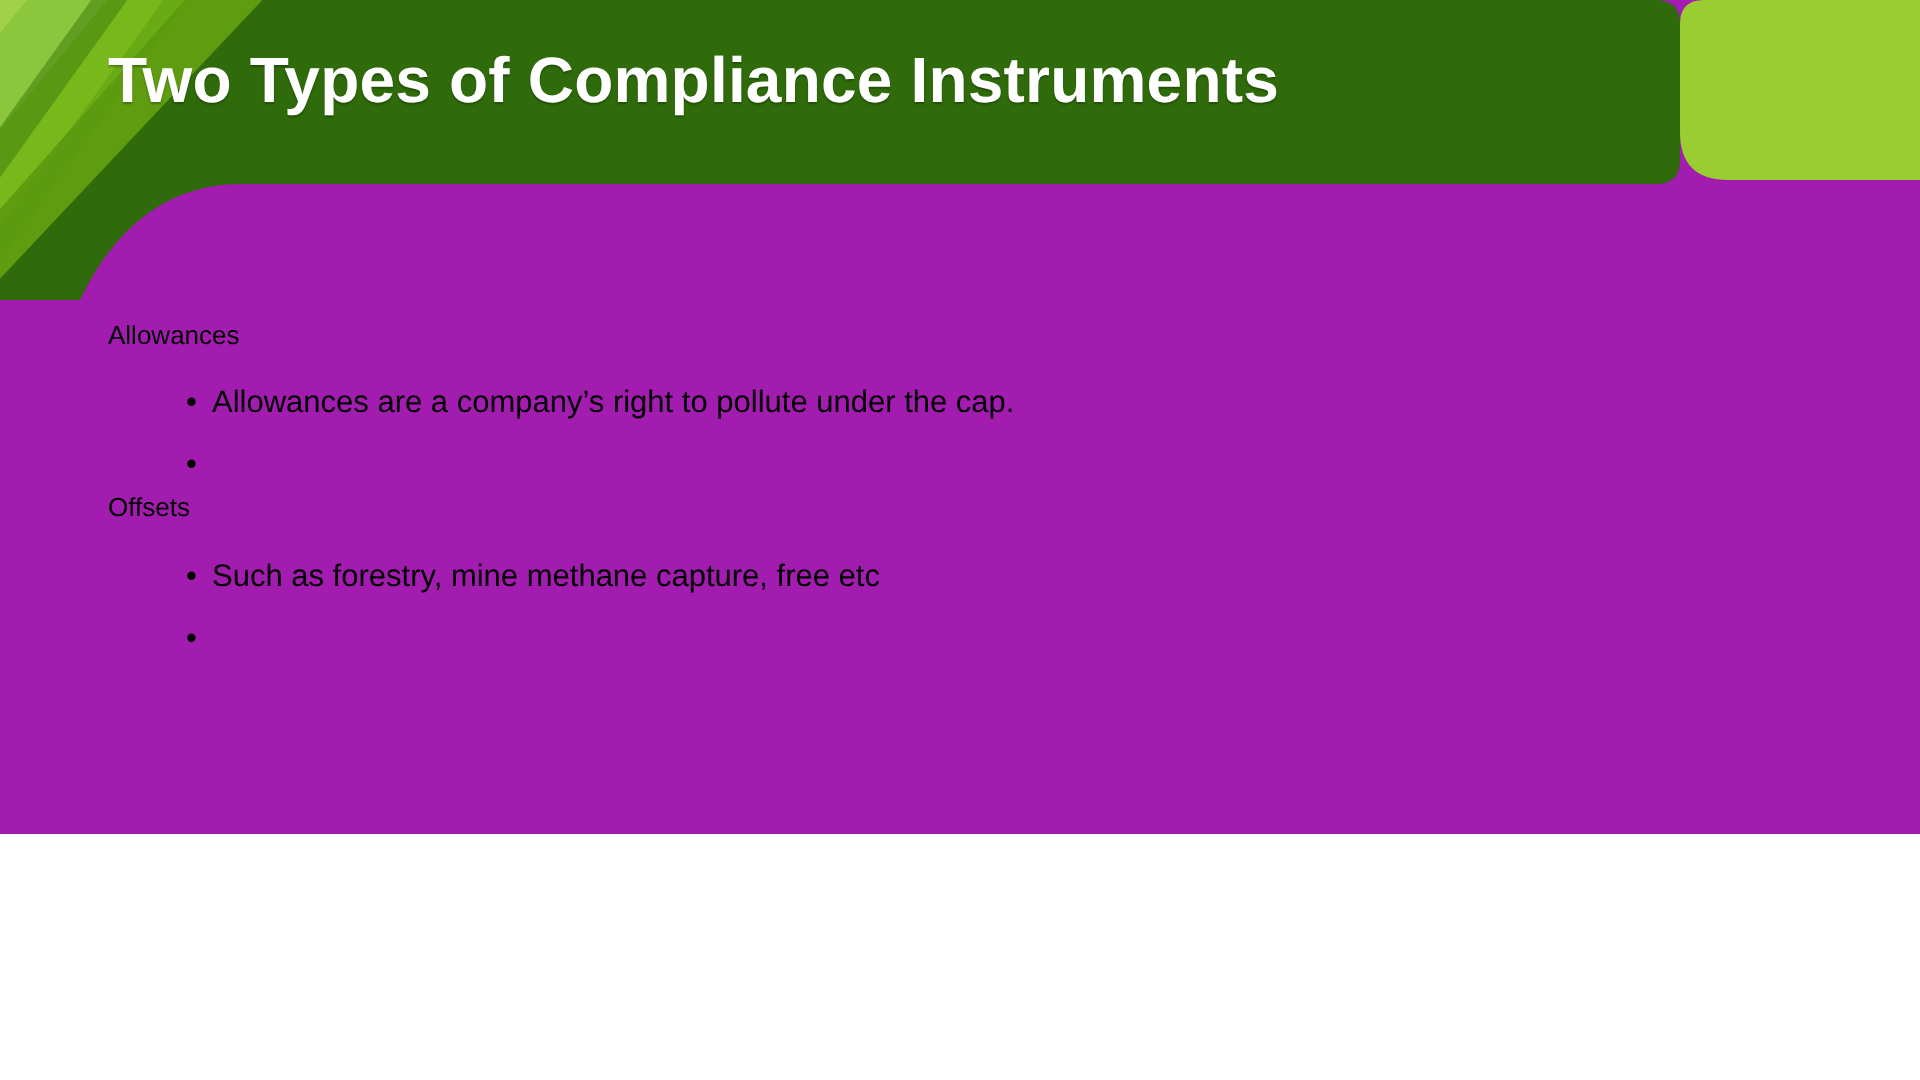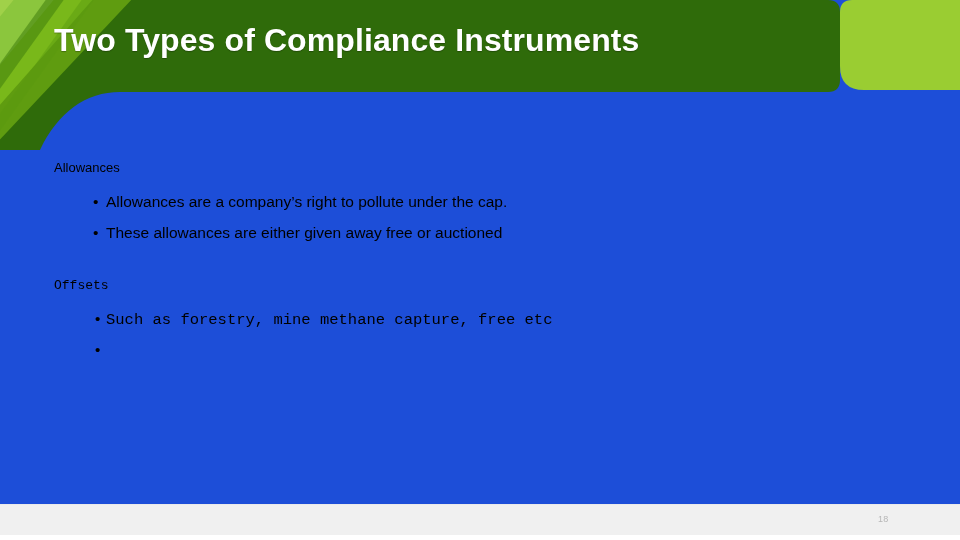--- a/index.html
+++ b/index.html
@@ -6,22 +6,22 @@
     margin: 0;
     padding: 0;
     background: #ffffff;
   }
   body {
     font-family: "Liberation Sans", sans-serif;
   }
   .slide {
     position: relative;
     width: 960px;
-    height: 535px;
-    background: #1d4ed8;
+    height: 417px;
+    background: #a21caf;
     overflow: hidden;
   }
 
   
   .header-graphic {
     position: absolute;
     left: 0;
     top: 0;
     width: 960px;
     height: 150px;
@@ -46,21 +46,20 @@
     position: absolute;
     left: 54px;
     top: 160px;
     width: 860px;
   }
   .section {
     margin: 0 0 24px 0;
   }
   .section:last-child {
     margin-bottom: 0;
-    font-family: Liberation Mono, monospace;
   }
   .section-heading {
     font-size: 13px;
     color: #000000;
     line-height: 1.25;
     margin: 0 0 16px 0;
     font-weight: normal;
   }
   .bullet-list {
     list-style: none;
@@ -149,21 +148,20 @@
 
     <div class="section">
       <div class="section-heading">Allowances</div>
       <ul class="bullet-list">
         <li class="bullet-item">
           <span class="dot">•</span>
           <span>Allowances are a company’s right to pollute under the cap.</span>
         </li>
         <li class="bullet-item">
           <span class="dot">•</span>
-          <span>These allowances are either given away free or auctioned</span>
         </li>
       </ul>
     </div>
 
     <div class="section" style="margin-top:34px;">
       <div class="section-heading">Offsets</div>
       <ul class="bullet-list">
         <li class="bullet-item">
           <span class="dot">•</span>
           <span>Such as forestry, mine methane capture, free etc</span>

